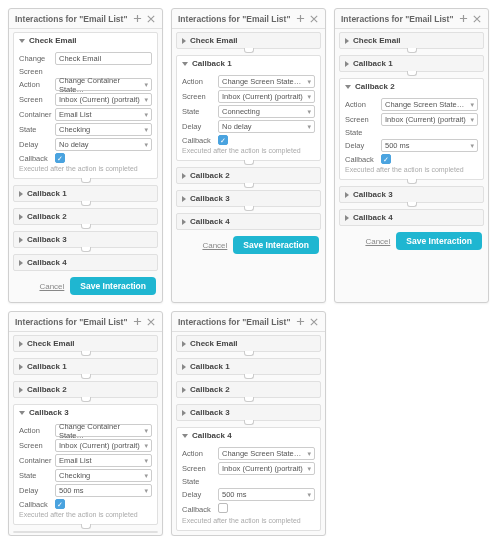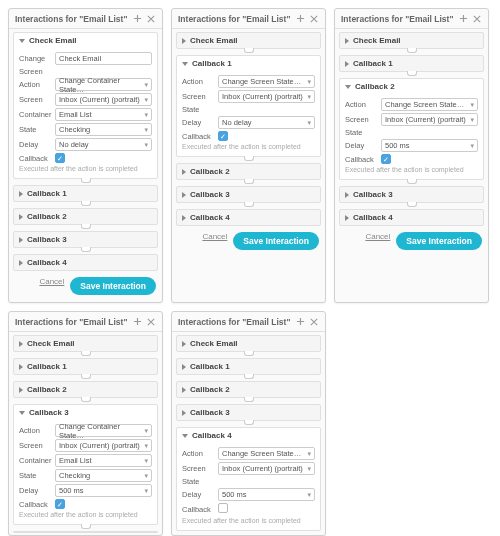--- a/index.html
+++ b/index.html
@@ -94,30 +94,30 @@
     content:"▾"; color:#999; font-size:7px; margin-left:3px;
   }
   .chk {
     width:10px; height:10px; border:1px solid #bbb; border-radius:2px;
     display:inline-flex; align-items:center; justify-content:center;
     background:#fff; font-size:7px; line-height:1;
   }
   .chk.on { background:#4aa3df; border-color:#4aa3df; color:#fff; }
   .hint { font-size:7px; color:#aaa; margin:1px 0 2px 0; }
   .footer {
-    display:flex; justify-content:flex-end; 
+    display:flex; justify-content:flex-end; align-items:center;
     gap:6px;
     padding: 6px 6px 5px 6px;
   }
   .cancel { font-size:8px; color:#888; text-decoration:underline; }
   .savebtn {
     background:#1fb6d1;
     color:#fff;
     border:none;
-    border-radius:9px;
+    border-radius:4px;
     padding:4px 10px;
     font-size:8.5px;
     font-weight:600;
   }
   svg { display:block; }
 </style>
 </head>
 <body>
 
 <div class="grid">
@@ -270,20 +270,25 @@
           <div class="row">
             <label>Screen</label>
             <div class="ctrl">
               <div class="ipt select">
                 <span>Inbox (Current) (portrait)</span>
               </div>
             </div>
           </div>
           <div class="row">
             <label>State</label>
+            <div class="ctrl">
+              <div class="ipt select">
+                <span>Connecting</span>
+              </div>
+            </div>
           </div>
           <div class="row">
             <label>Delay</label>
             <div class="ctrl">
               <div class="ipt select">
                 <span>No delay</span>
               </div>
             </div>
           </div>
           <div class="row">

